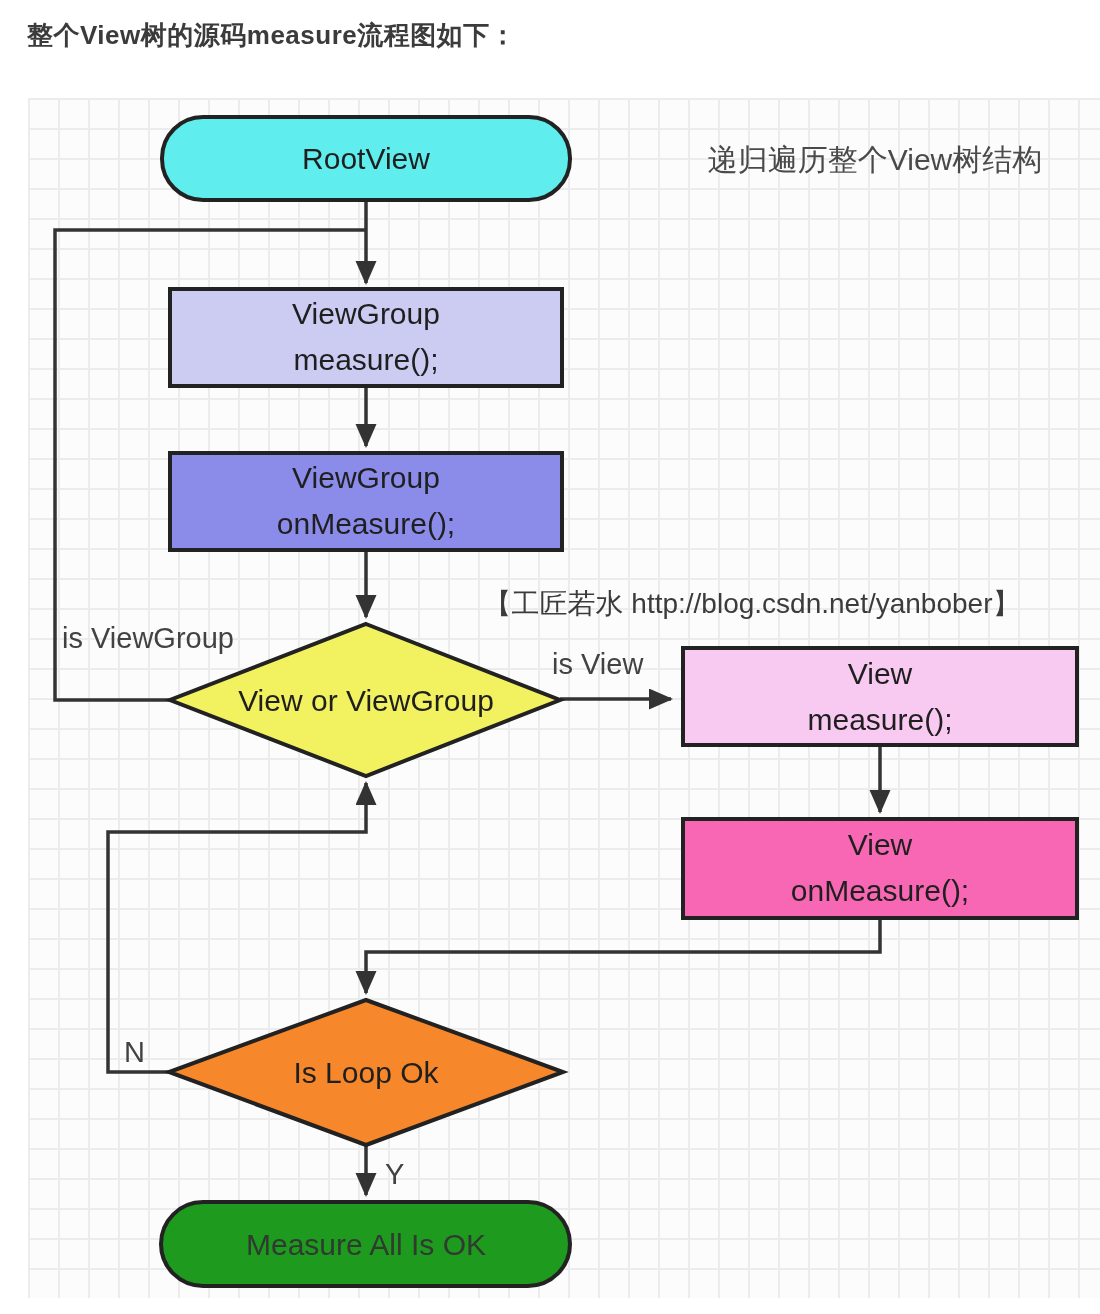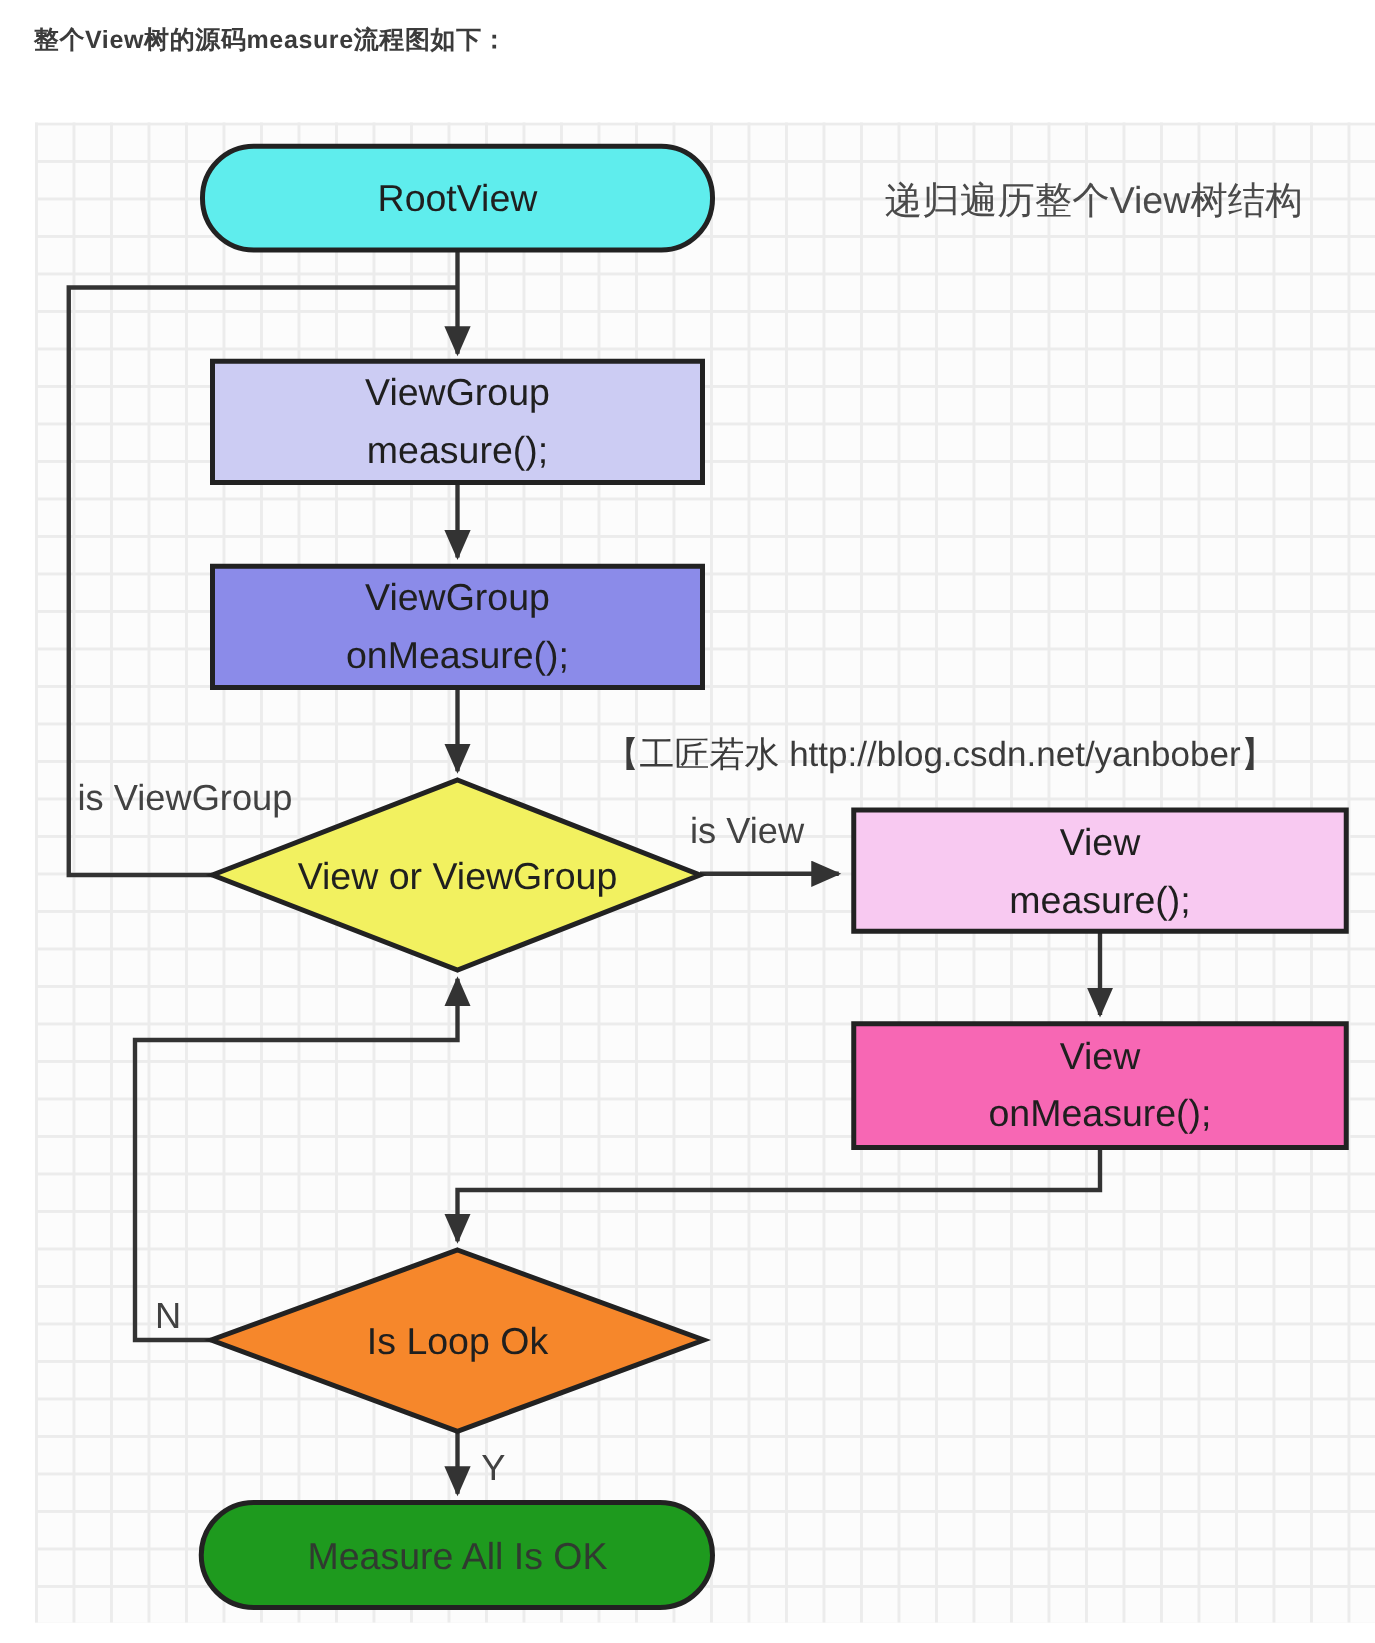--- a/index.html
+++ b/index.html
@@ -2,21 +2,21 @@
 <html><head>
 <meta charset="utf-8">
 <style>
   html,body{margin:0;padding:0;background:#ffffff;}
   body{
     width:1100px;height:1314px;position:relative;overflow:hidden;
     font-family:"Liberation Sans", sans-serif;
   }
   .page-title{
     position:absolute;left:27px;top:18px;
-    font-size:20px;font-weight:bold;color:#3b3b3b;letter-spacing:0.5px;
+    font-size:26px;font-weight:bold;color:#3b3b3b;letter-spacing:0.5px;
   }
   .grid-area{
     position:absolute;left:28px;top:98px;width:1072px;height:1200px;
     background-color:#fcfcfc;
     background-image:
       linear-gradient(to right,#ececec 2px,transparent 2px),
       linear-gradient(to bottom,#ececec 2px,transparent 2px);
     background-size:30px 30px;
   }
   svg.canvas{position:absolute;left:0;top:0;}

